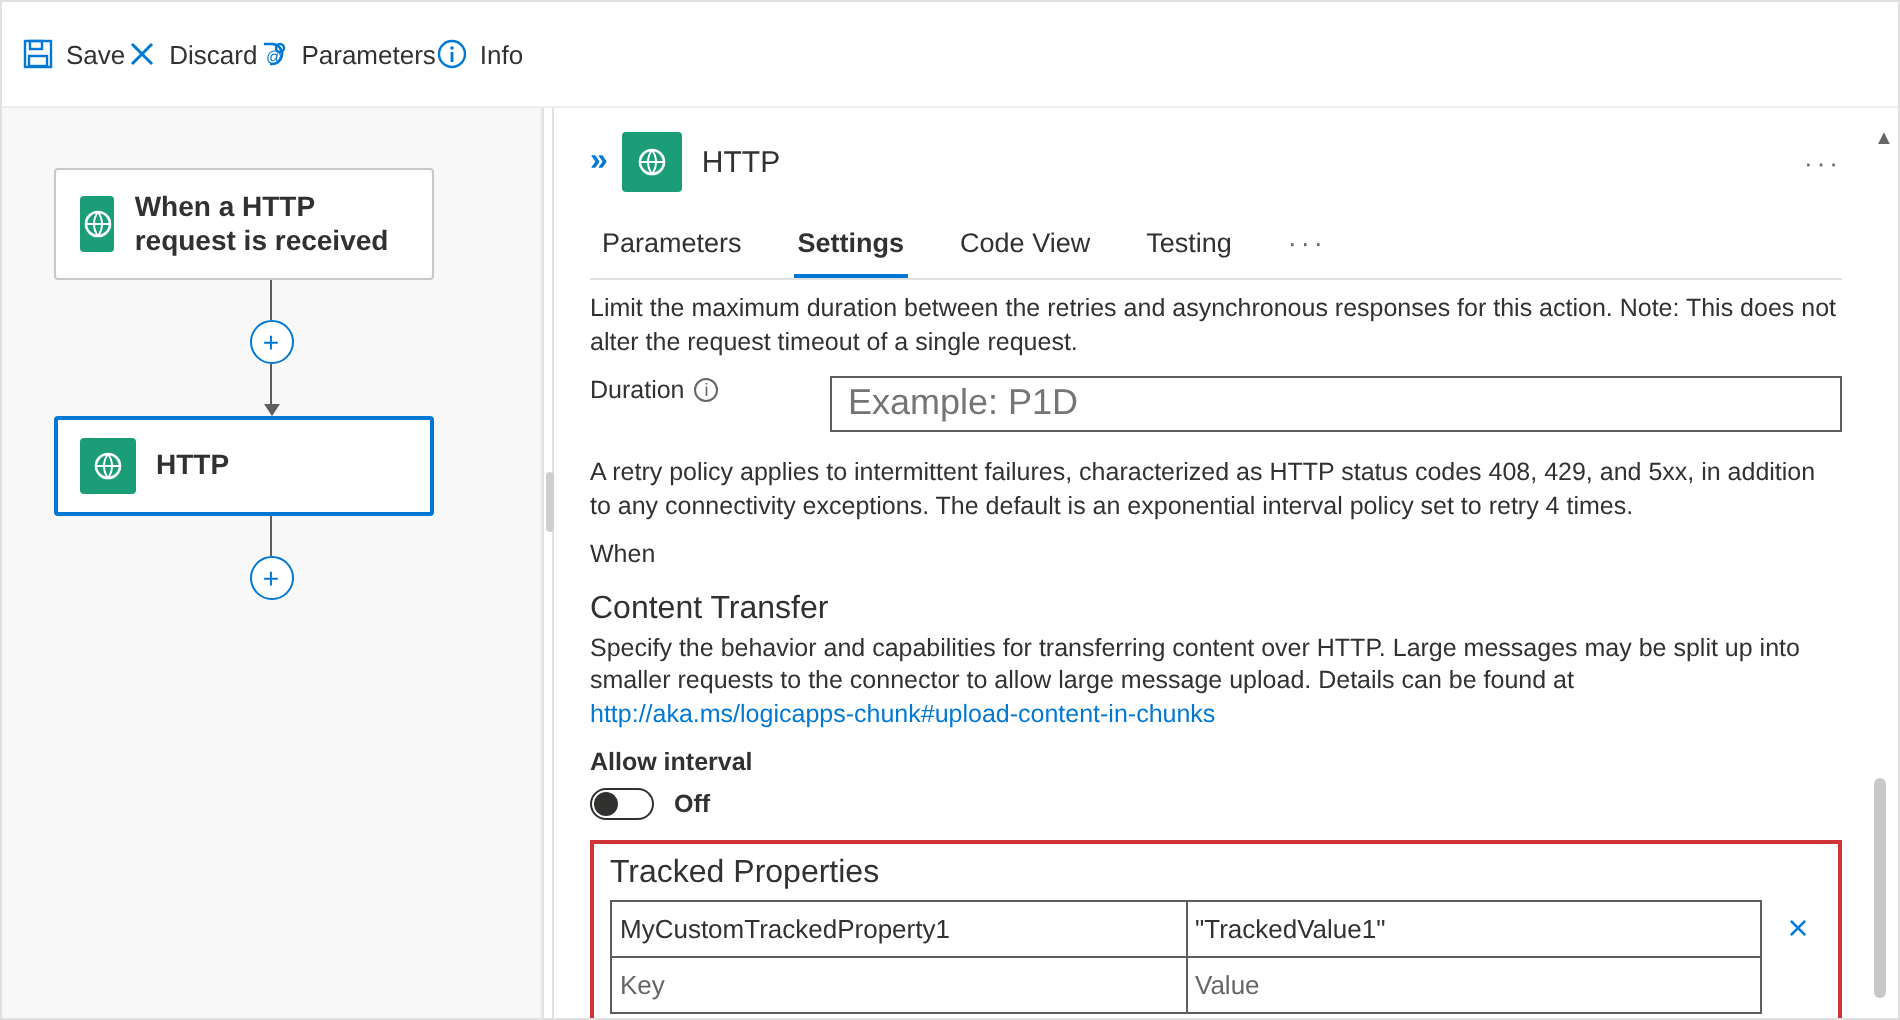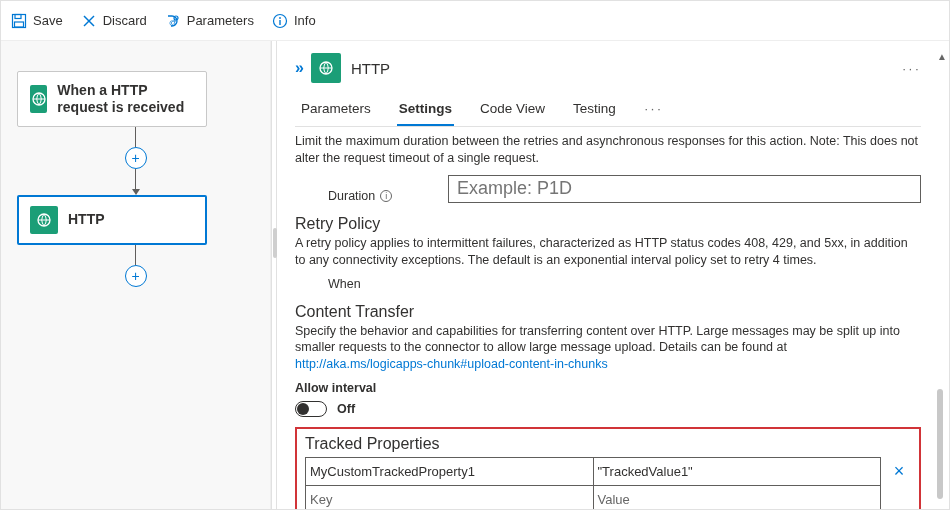--- a/index.html
+++ b/index.html
@@ -1,27 +1,27 @@
 <!DOCTYPE html>
 <html><head>
 <meta charset="utf-8">
 <style>
   * { box-sizing: border-box; }
   html, body { margin:0; padding:0; font-family: "Segoe UI", Arial, sans-serif; font-size:13px; color:#323130; background:#fff; }
   .app { width:950px; height:510px; border:1px solid #e1e1e1; position:relative; display:flex; flex-direction:column; }
   
-  .toolbar { height:40px; display:flex; align-items:center; padding:0 10px; gap:18px; border-bottom:1px solid #eee;}
+  .toolbar { height:53px; display:flex; align-items:center; padding:0 10px; border-bottom:1px solid #eee;}
   .tbtn { display:flex; align-items:center; gap:6px; cursor:pointer; font-size:13px; color:#323130;}
   .tbtn svg { width:16px; height:16px; }
   .blue { stroke:#0078d4; fill:none; }
   .blue-fill { fill:#0078d4; }
   
   .body { flex:1; display:flex; overflow:hidden; position:relative;}
   
-  .canvas { width:270px; background:#f8f8f8; border-right:1px solid #eee; position:relative; padding:30px 16px;}
+  .canvas { width:270px; background:#f8f8f8; border-right:1px solid #eee; position:relative; padding:30px 26px;}
   .node { background:#fff; border:1px solid #c8c8c8; border-radius:2px; display:flex; align-items:center; padding:10px 12px; gap:10px; width:190px; font-size:14px; }
   .node.selected { border:2px solid #0078d4; padding:9px 11px;}
   .node .icon { width:28px; height:28px; background:#1b9e77; display:flex; align-items:center; justify-content:center; border-radius:2px;}
   .node .icon svg { width:16px; height:16px;}
   .node .label { font-weight:600; line-height:1.2;}
   .connector { display:flex; flex-direction:column; align-items:center;}
   .arrow-line { width:1px; height:20px; background:#605e5c;}
   .add-circle { width:22px; height:22px; border-radius:50%; border:1px solid #0078d4; background:#fff; display:flex; align-items:center; justify-content:center; color:#0078d4; font-size:14px; cursor:pointer;}
   .arrow-head { width:0;height:0;border-left:4px solid transparent;border-right:4px solid transparent;border-top:6px solid #605e5c;}
   .divider { width:6px; background:#fff; border-left:1px solid #e1e1e1; border-right:1px solid #e1e1e1; position:relative;}
@@ -35,21 +35,21 @@
   .collapse-btn { color:#0078d4; font-size:16px; cursor:pointer; font-weight:bold; letter-spacing:-3px;}
   .panel-header .picon { width:30px; height:30px; background:#1b9e77; display:flex; align-items:center; justify-content:center; border-radius:2px;}
   .panel-header .ptitle { font-size:15px;}
   .panel-header .dots { margin-left:auto; color:#666; cursor:pointer; letter-spacing:2px;}
   .tabs { display:flex; gap:24px; padding-left:4px; border-bottom:1px solid #e1e1e1; margin-bottom:6px;}
   .tab { padding:8px 2px 8px 2px; cursor:pointer; font-size:13.5px;}
   .tab.active { border-bottom:2px solid #0078d4; font-weight:600;}
   .tab.more {letter-spacing:2px; color:#666;}
   .content { overflow:auto; font-size:12.5px; color:#323130;}
   .desc { color:#323130; margin-bottom:8px; line-height:1.35;}
-  .row { display:flex; align-items:flex-end; gap:10px; margin-bottom:12px;margin-left:33px;}
+  .row { display:flex; align-items:flex-start; gap:10px; margin-bottom:12px;}
   .row .lab { width:110px; display:flex; align-items:center; gap:5px;}
   .info-circle{ width:12px;height:12px;border:1px solid #666;border-radius:50%; display:inline-flex;align-items:center;justify-content:center;font-size:9px; color:#666;}
   .input { flex:1; border:1px solid #605e5c; height:28px; padding:0 8px; font-size:18px;}
   .select { flex:1; border:1px solid #605e5c; height:28px; padding:0 8px; display:flex; align-items:center; justify-content:space-between; cursor:pointer; font-size:13px;}
   .section-title { font-size:16px; margin:4px 0 2px 0; }
   .link { color:#0078d4; text-decoration:none;}
   .bold { font-weight:600;}
   .toggle-row{display:flex; align-items:center; gap:10px; margin:6px 0 10px 0;font-weight:bold;}
   .toggle { width:32px; height:16px; border-radius:10px; border:1px solid #323130; position:relative; cursor:pointer; background:#fff;}
   .toggle .knob{ width:12px;height:12px;border-radius:50%;background:#323130;position:absolute; top:1px; left:1px;}
@@ -160,21 +160,20 @@
       <div class="content">
         <div class="desc">Limit the maximum duration between the retries and asynchronous responses for this action. Note: This does not alter the request timeout of a single request.</div>
         <div class="row">
           <div class="lab">
             <span>Duration</span>
             <span class="info-circle">i</span>
           </div>
           <input class="input" placeholder="Example: P1D" style="">
         </div>
 
-        <div class="section-title">Retry Policy</div>
         <div class="desc">A retry policy applies to intermittent failures, characterized as HTTP status codes 408, 429, and 5xx, in addition to any connectivity exceptions. The default is an exponential interval policy set to retry 4 times.</div>
         <div class="row">
           <div class="lab">
               <span>When</span>
             </div>
         </div>
 
         <div class="section-title">Content Transfer</div>
         <div class="desc">
           <span>Specify the behavior and capabilities for transferring content over HTTP. Large messages may be split up into smaller requests to the connector to allow large message upload. Details can be found at </span>

